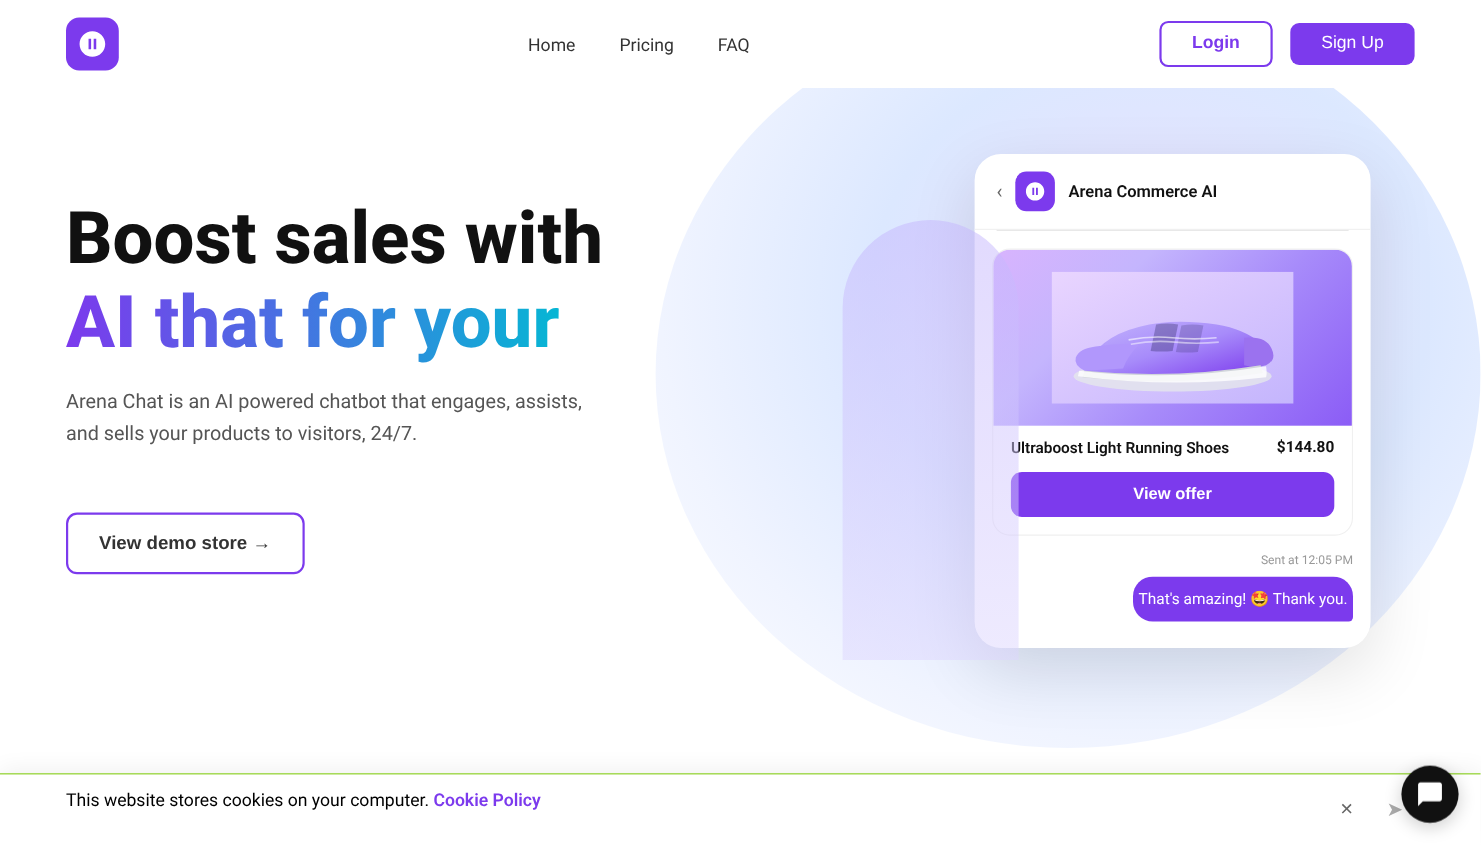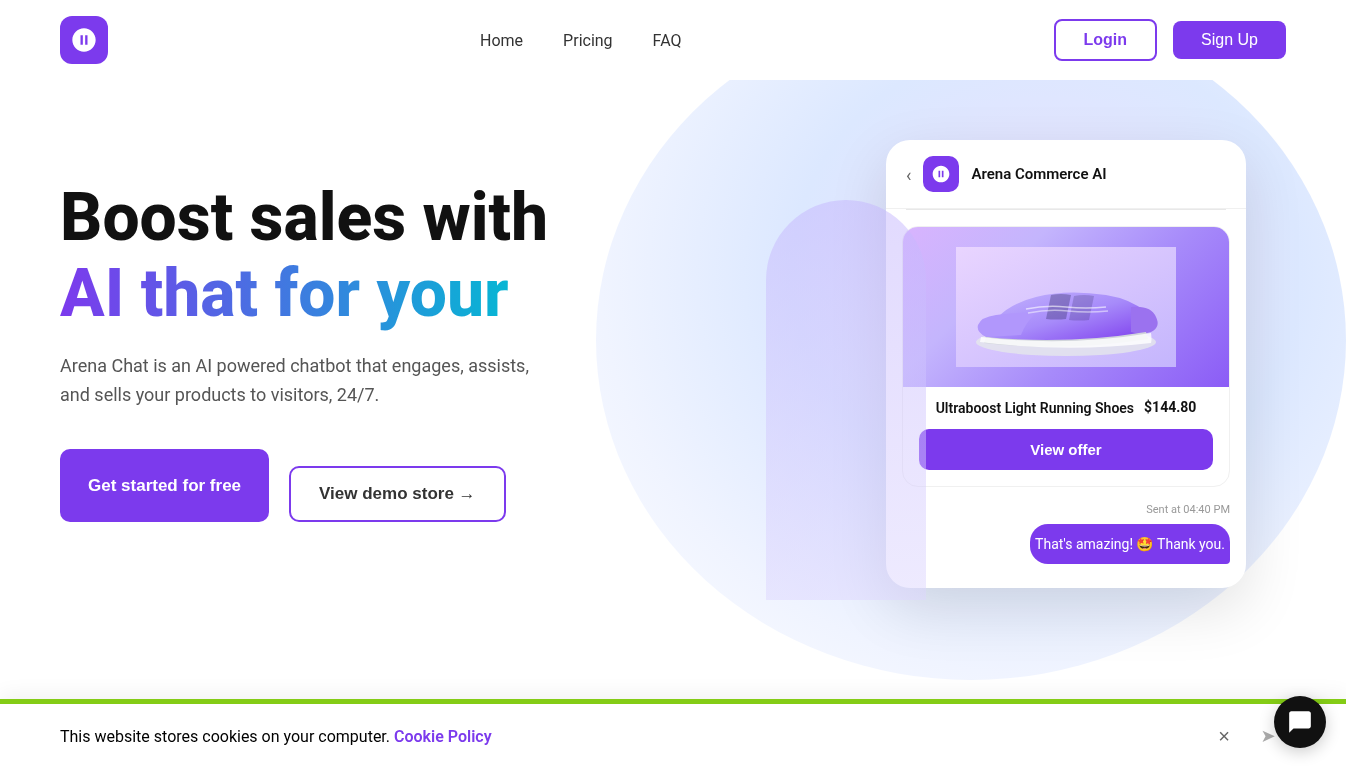--- a/index.html
+++ b/index.html
@@ -243,21 +243,21 @@
 
     
     .shoe-svg {
       width: 220px;
       height: 120px;
     }
 
     .product-info {
       padding: 12px 16px 0;
       display: flex;
-      justify-content: center;
+      justify-content: space-between;
       align-items: flex-start;
     }
 
     .product-name {
       font-size: 14px;
       font-weight: 600;
       color: #111;
       line-height: 1.4;
     }
 
@@ -308,24 +308,24 @@
       margin-bottom: 8px;
     }
 
     
     .cookie-banner {
       position: fixed;
       bottom: 0;
       left: 0;
       right: 0;
       background: #fff;
-      border-top: 5px solid #84cc16;
+      border-top: 1px solid #84cc16;
       padding: 14px 60px;
       display: flex;
-      align-items: center;
+      align-items: flex-start;
       justify-content: space-between;
       z-index: 100;
       box-shadow: 0 -4px 20px rgba(0,0,0,0.06);
     }
 
     .cookie-link {
       color: #7c3aed;
       font-weight: 600;
       text-decoration: none;
       cursor: pointer;
@@ -420,21 +420,20 @@
 
   <div class="hero-left">
     <h1 class="hero-title">
       <span>Boost sales with</span><br>
       <span class="hero-title-gradient">
         <span>AI that for your</span><br>
       </span>
     </h1>
     <p class="hero-subtitle">Arena Chat is an AI powered chatbot that engages, assists, and sells your products to visitors, 24/7.</p>
     <div class="hero-buttons">
-      <button class="btn-primary">Get started for free</button>
       <button class="btn-secondary">View demo store →</button>
     </div>
   </div>
 
   <div class="hero-right">
 
     <div class="person-silhouette"></div>
 
     <div class="chat-widget">
 
@@ -487,21 +486,21 @@
             <path d="M25 90 Q110 100 195 86 Q196 93 195 96 Q110 106 24 95Z" fill="white" opacity="0.8"></path>
           </svg>
         </div>
         <div class="product-info">
           <span class="product-name">Ultraboost Light Running Shoes</span>
           <span class="product-price">$144.80</span>
         </div>
         <button class="btn-view-offer">View offer</button>
       </div>
 
-      <div class="chat-timestamp">Sent at 04:40 PM</div>
+      <div class="chat-timestamp">Sent at 12:05 PM</div>
       <div class="chat-message-area">
         <span class="chat-message-user">That's amazing! 🤩 Thank you.</span>
       </div>
     </div>
   </div>
 </section>
 
 <div class="cookie-banner">
   <div>
     <span>This website stores cookies on your computer.</span>

